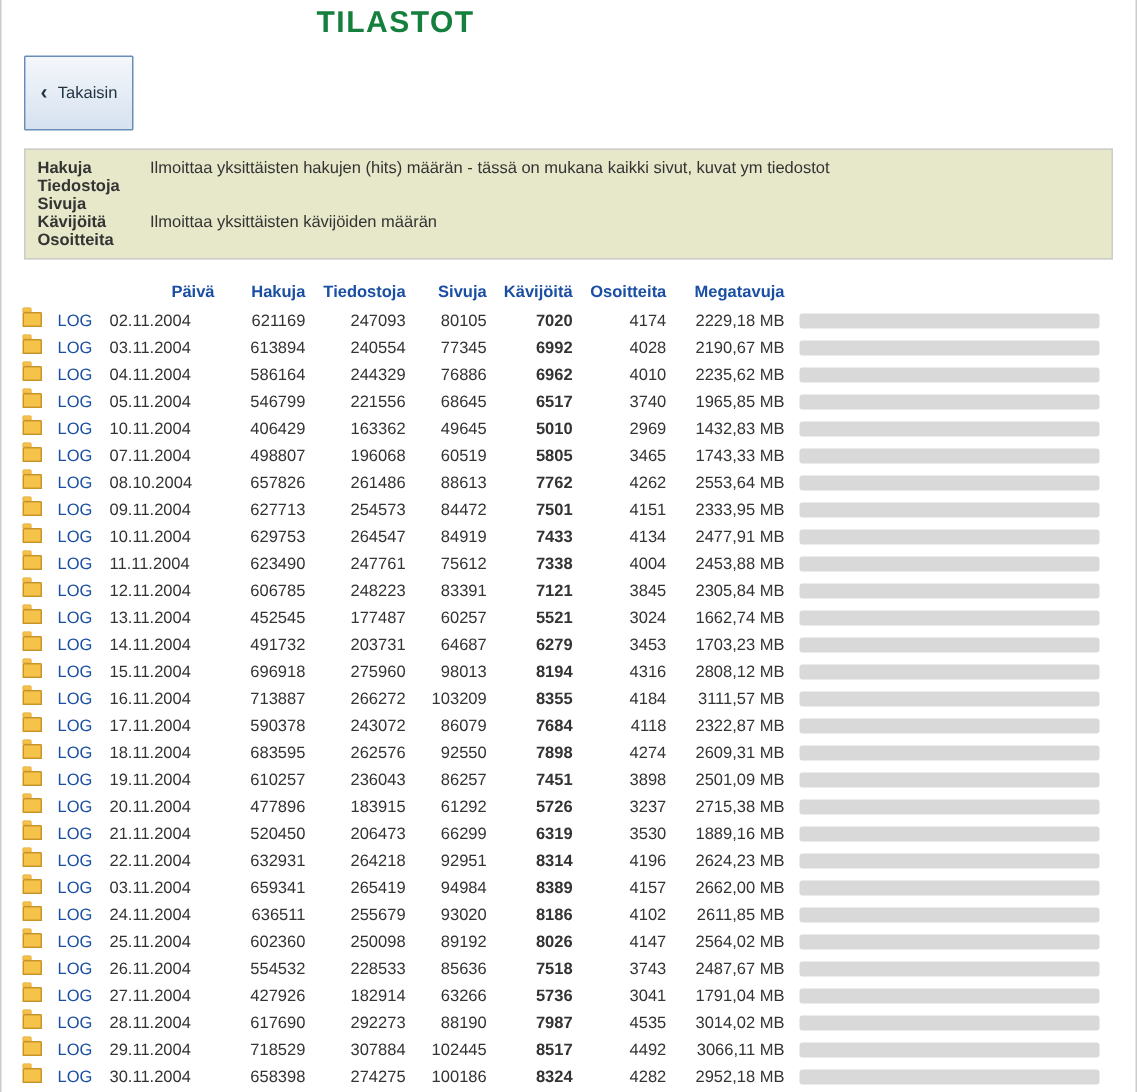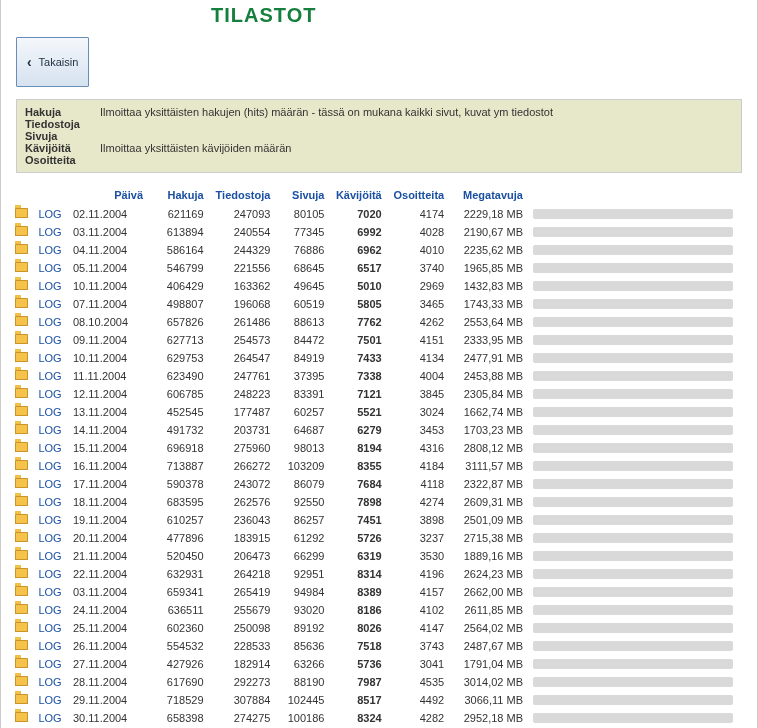--- a/index.html
+++ b/index.html
@@ -308,21 +308,21 @@
           <td class="bar-cell">
             <span class="bar-wrap"><span class="bar-fill" style="width: 81%;"></span></span>
           </td>
         </tr>
         <tr>
           <td class="icon-cell"><span class="folder-icon"></span></td>
           <td class="log">LOG</td>
           <td class="date">11.11.2004</td>
           <td class="num ">623490</td>
           <td class="num ">247761</td>
-          <td class="num ">37395</td>
+          <td class="num ">75612</td>
           <td class="num bold">7338</td>
           <td class="num ">4004</td>
           <td class="num ">2453,88 MB</td>
           <td class="bar-cell">
             <span class="bar-wrap"><span class="bar-fill" style="width: 80%;"></span></span>
           </td>
         </tr>
         <tr>
           <td class="icon-cell"><span class="folder-icon"></span></td>
           <td class="log">LOG</td>

